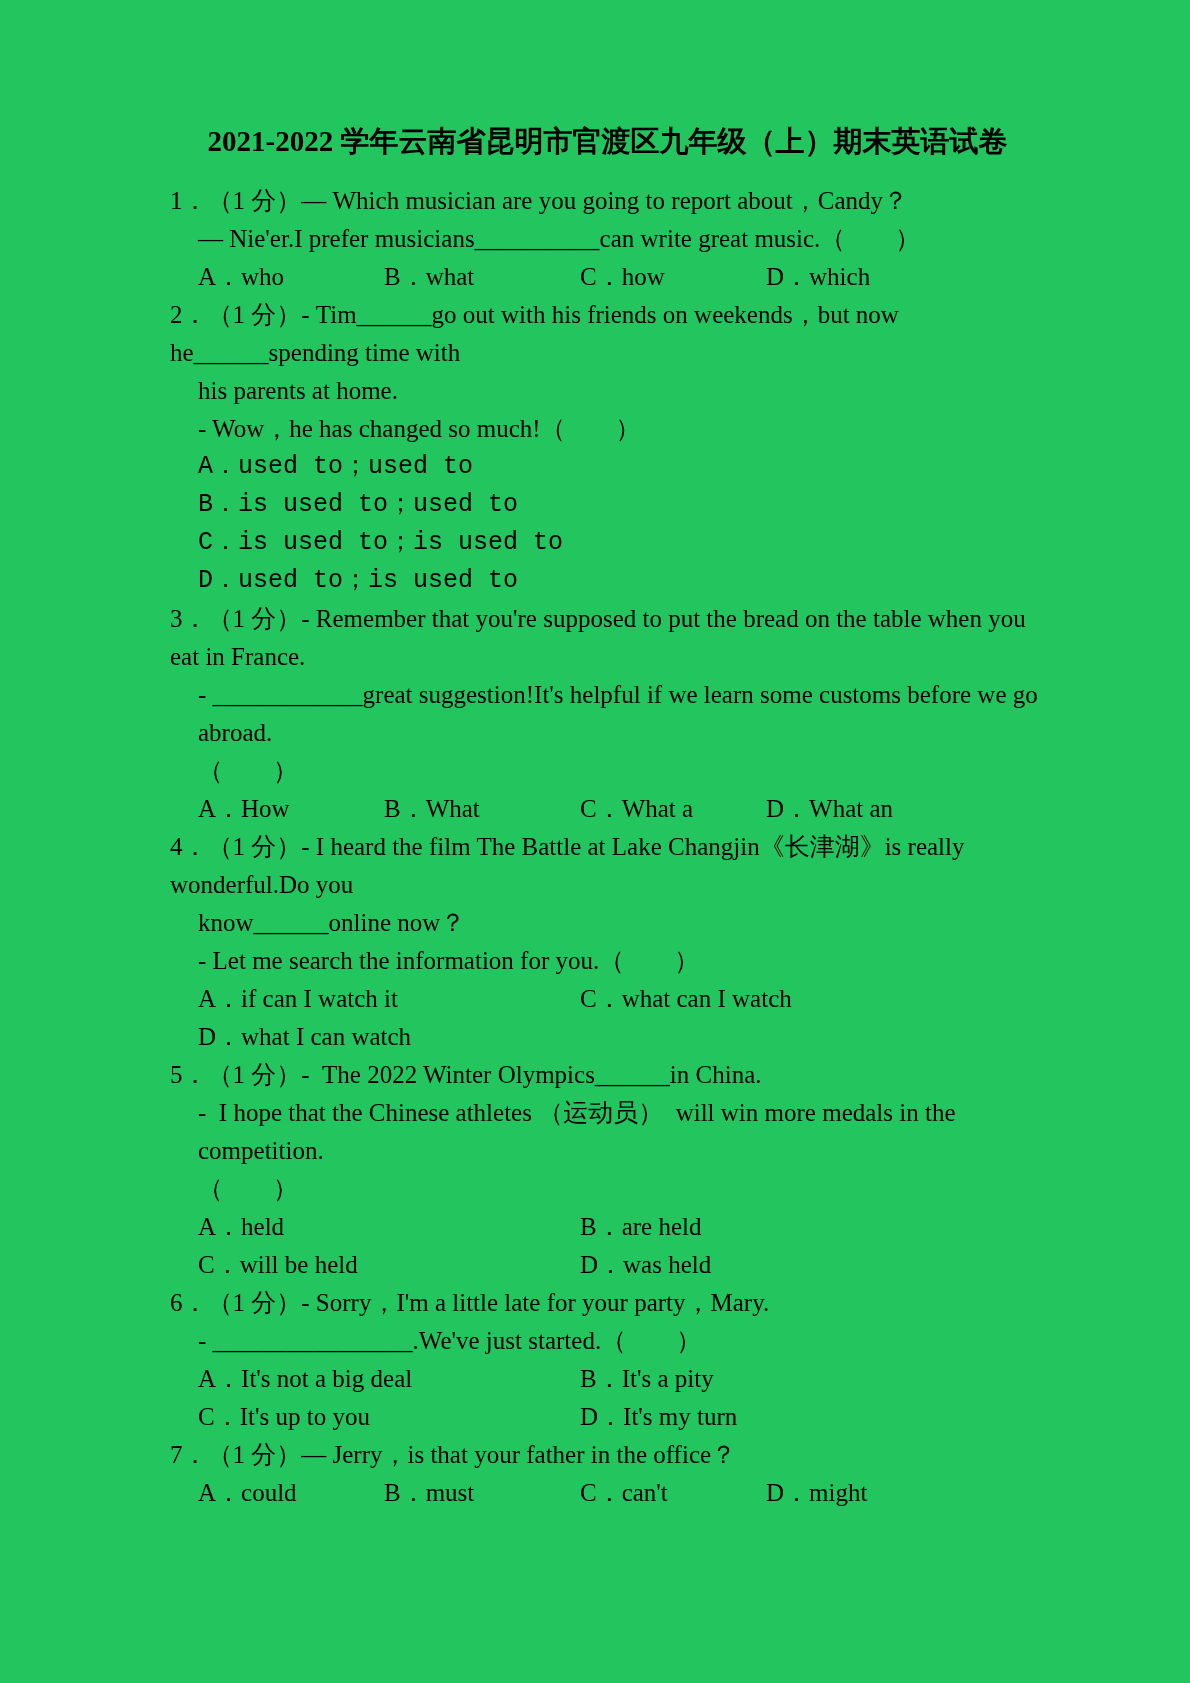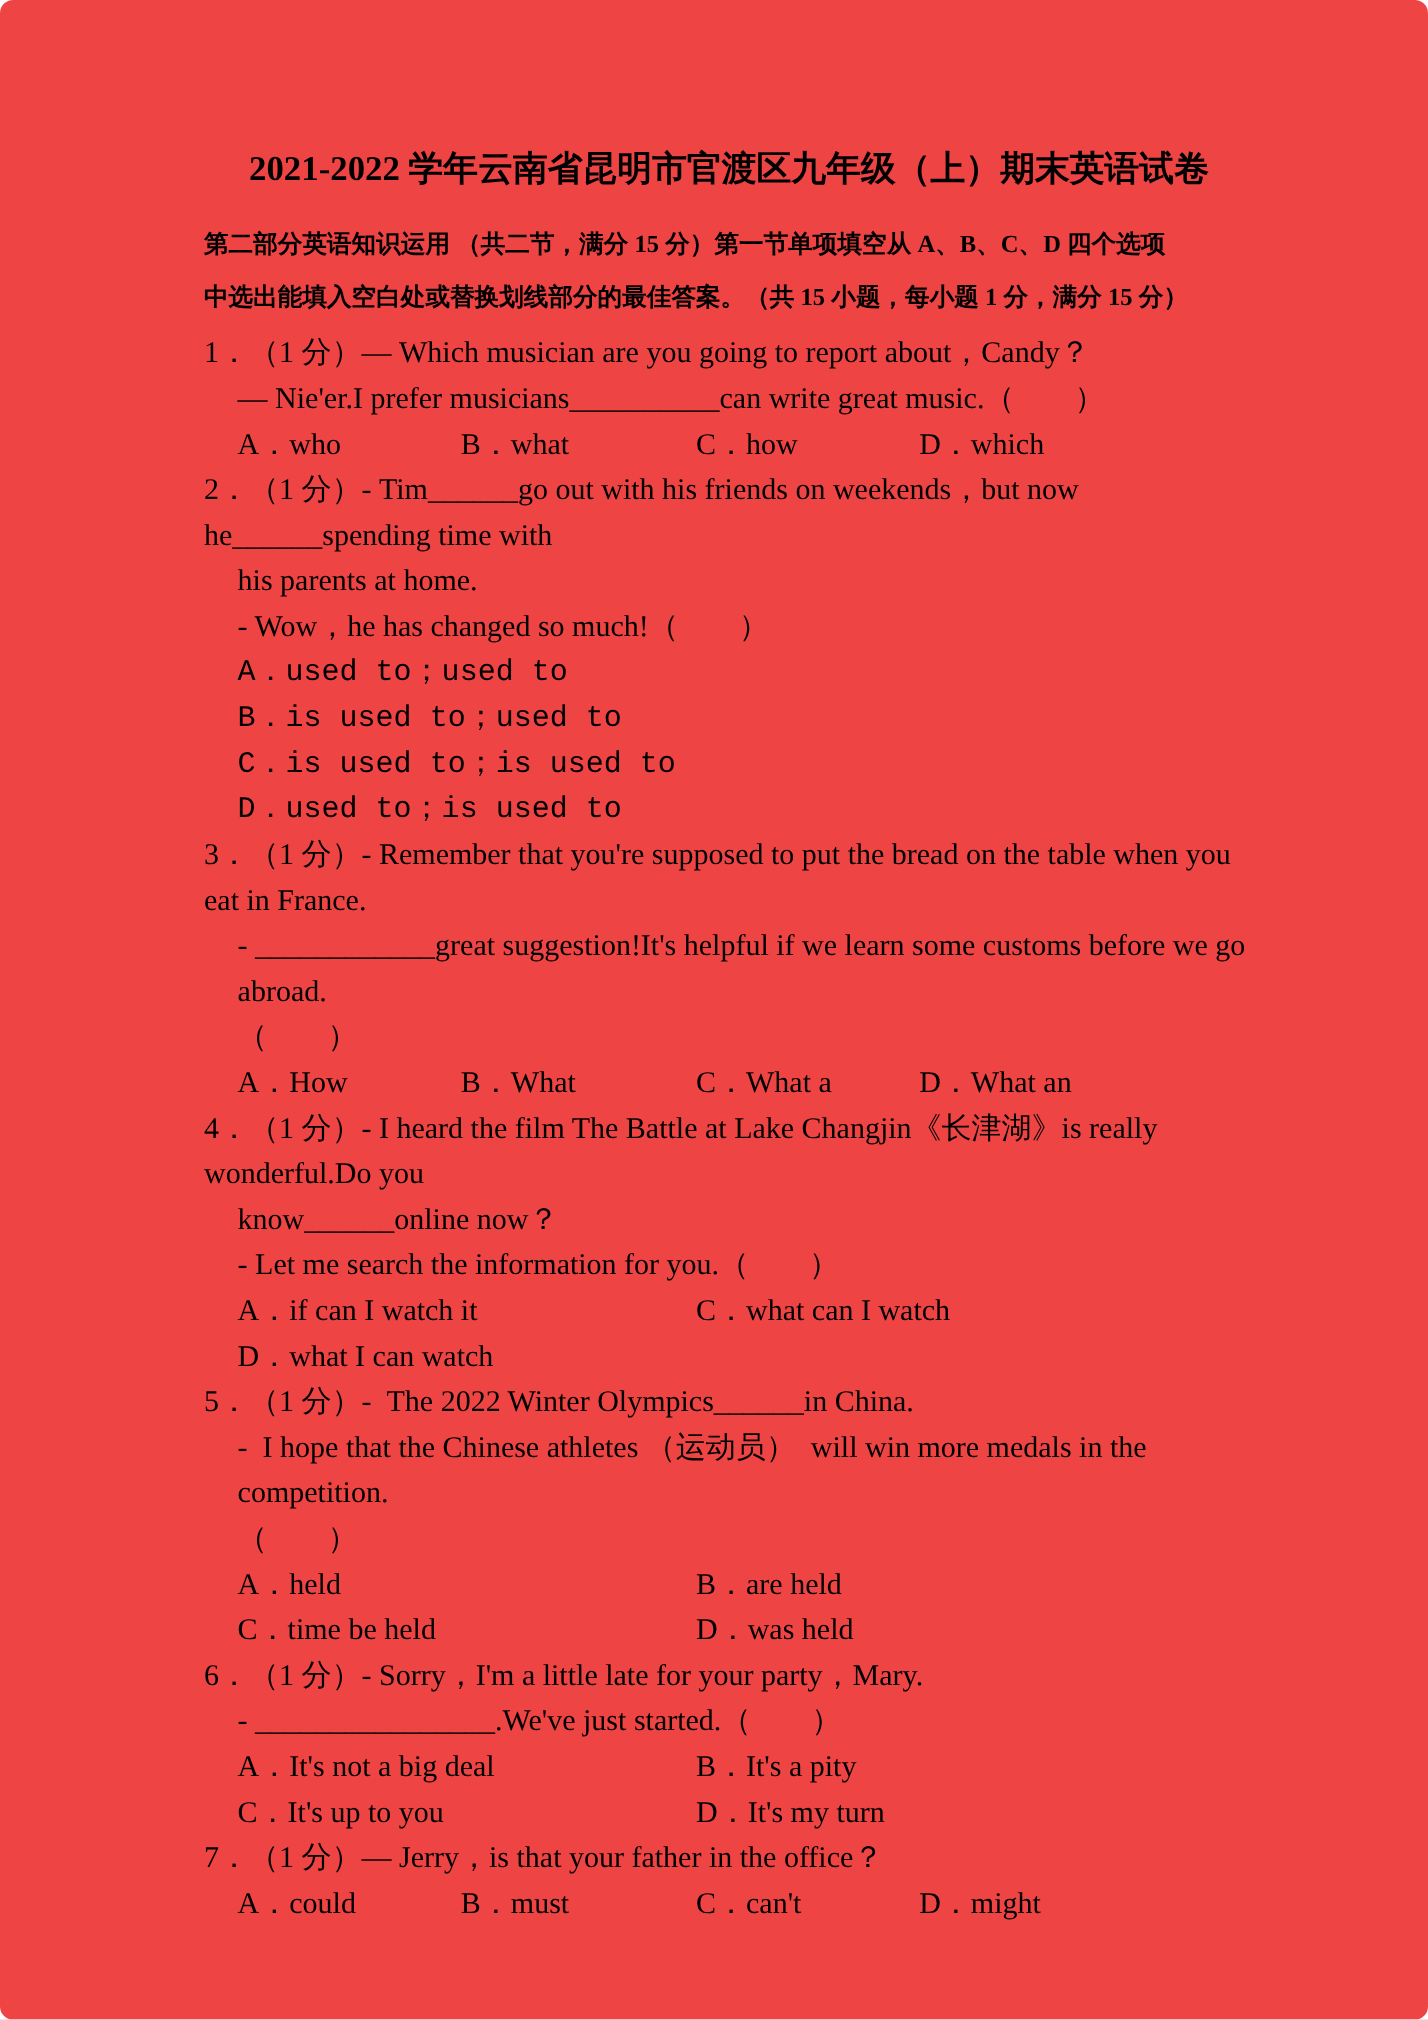--- a/index.html
+++ b/index.html
@@ -1,25 +1,24 @@
 <!DOCTYPE html>
 <html><head>
 <meta charset="utf-8">
 <style>
   html, body { margin: 0; padding: 0; background: #ffffff; }
   .page {
     position: relative;
     width: 1190px;
     height: 1683px;
-    background: #ef4444;
+    background: #22c55e;
     box-sizing: border-box;
     padding: 120px 145px 0 170px;
     color: #000;
     font-family: "Liberation Serif", "DejaVu Serif", serif;
-    border-radius: 11px;
   }
   .title {
     margin: 0 0 20px 0;
     font-size: 29px;
     line-height: 42px;
     font-weight: bold;
     text-align: center;
     white-space: nowrap;
   }
   .intro-line {
@@ -50,24 +49,20 @@
     grid-template-columns: 382px 1fr;
   }
   .options.list .option { display: block; font-family: Liberation Mono, monospace; }
   .option { white-space: pre-wrap; }
 </style>
 </head>
 <body>
 
 <div class="page">
   <h1 class="title">2021-2022 学年云南省昆明市官渡区九年级（上）期末英语试卷</h1>
-  <div>
-    <div class="intro-line">第二部分英语知识运用 （共二节，满分 15 分）第一节单项填空从 A、B、C、D 四个选项</div>
-    <div class="intro-line">中选出能填入空白处或替换划线部分的最佳答案。（共 15 小题，每小题 1 分，满分 15 分）</div>
-  </div>
   <div class="questions">
       <div class="question">
         <div class="q-line">1．（1 分）— Which musician are you going to report about，Candy？</div>
         <div class="q-line cont">— Nie'er.I prefer musicians__________can write great music.（　　）</div>
         <div class="options four-col">
           <div class="option">A．who</div>
           <div class="option">B．what</div>
           <div class="option">C．how</div>
           <div class="option">D．which</div>
         </div>
@@ -104,21 +99,21 @@
           <div class="option">D．what I can watch</div>
         </div>
       </div>
       <div class="question">
         <div class="q-line">5．（1 分）-  The 2022 Winter Olympics______in China.</div>
         <div class="q-line cont">-  I hope that the Chinese athletes （运动员）  will win more medals in the competition.</div>
         <div class="q-line cont">（　　）</div>
         <div class="options two-col">
           <div class="option">A．held</div>
           <div class="option">B．are held</div>
-          <div class="option">C．time be held</div>
+          <div class="option">C．will be held</div>
           <div class="option">D．was held</div>
         </div>
       </div>
       <div class="question">
         <div class="q-line">6．（1 分）- Sorry，I'm a little late for your party，Mary.</div>
         <div class="q-line cont">- ________________.We've just started.（　　）</div>
         <div class="options two-col">
           <div class="option">A．It's not a big deal</div>
           <div class="option">B．It's a pity</div>
           <div class="option">C．It's up to you</div>

